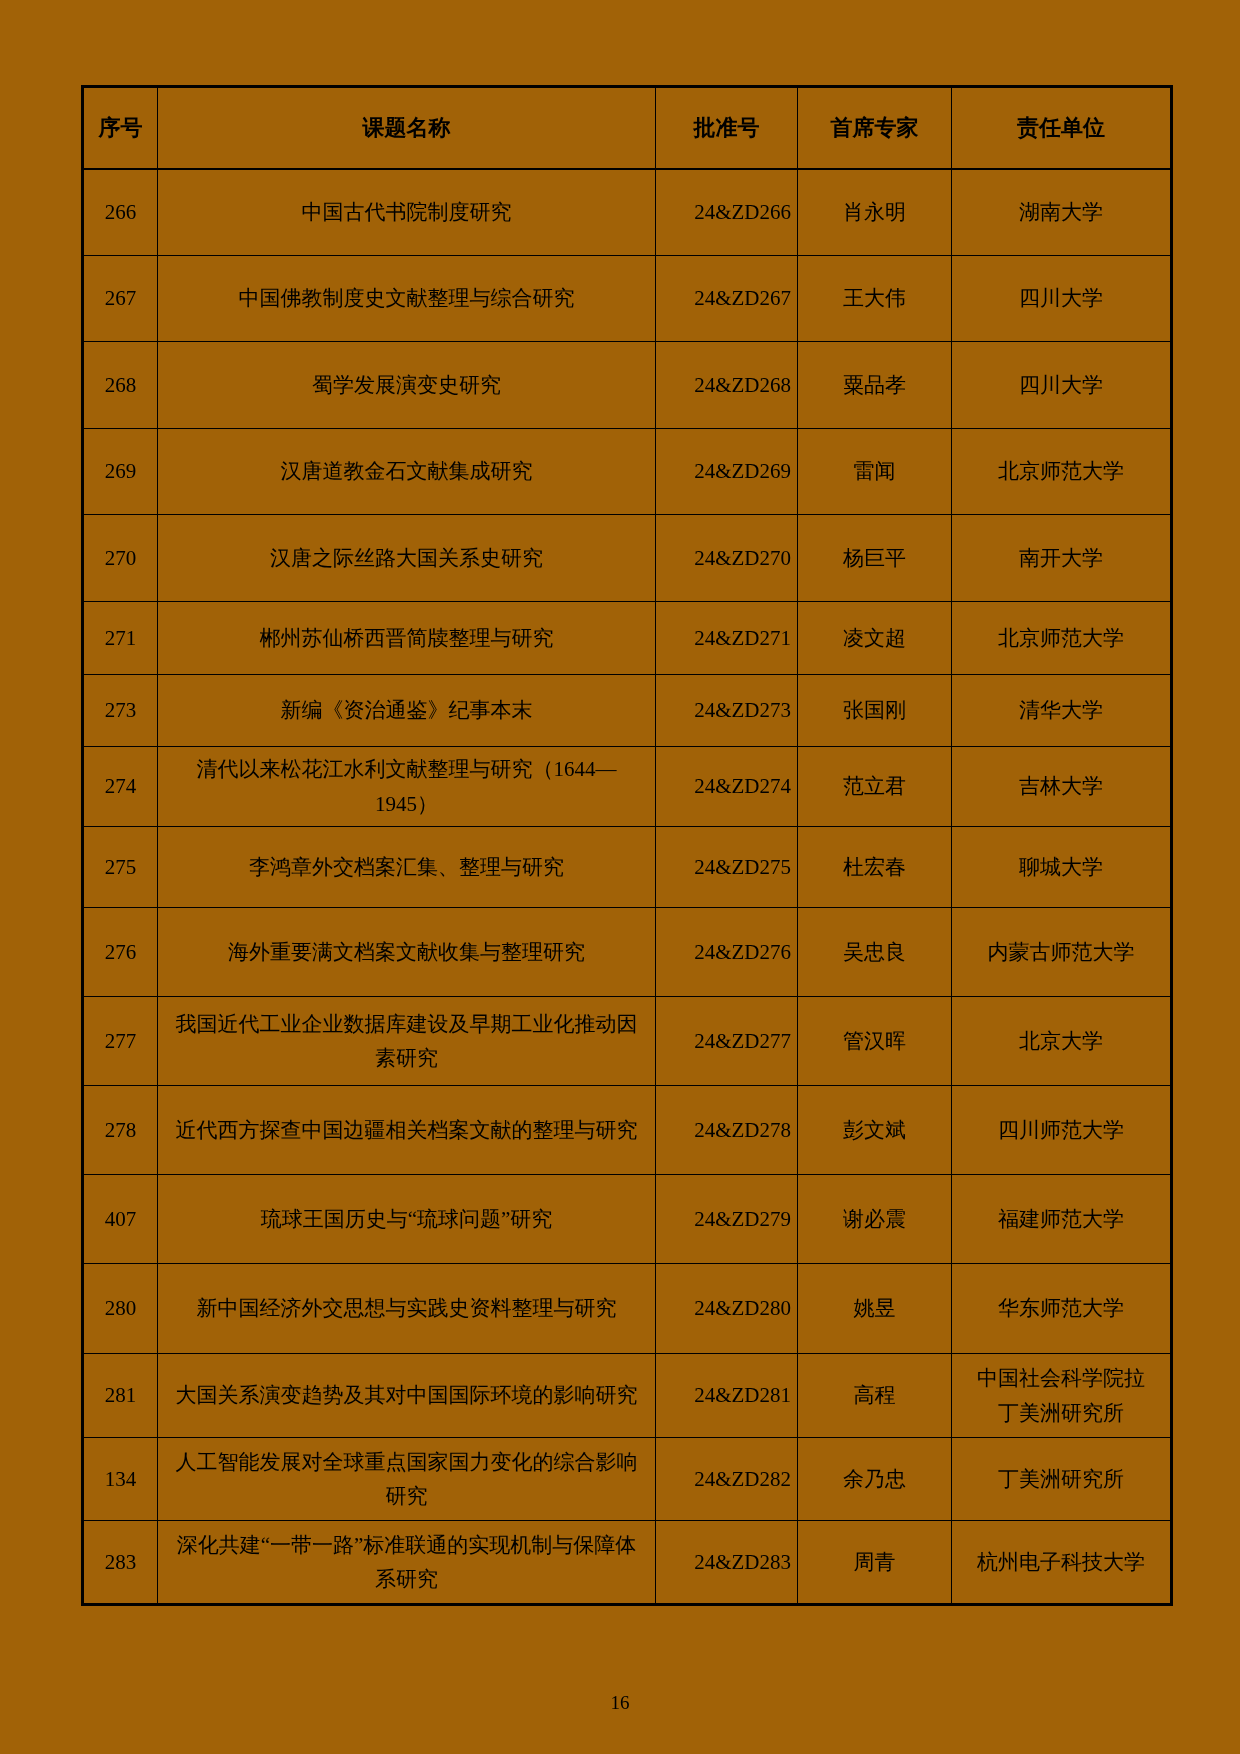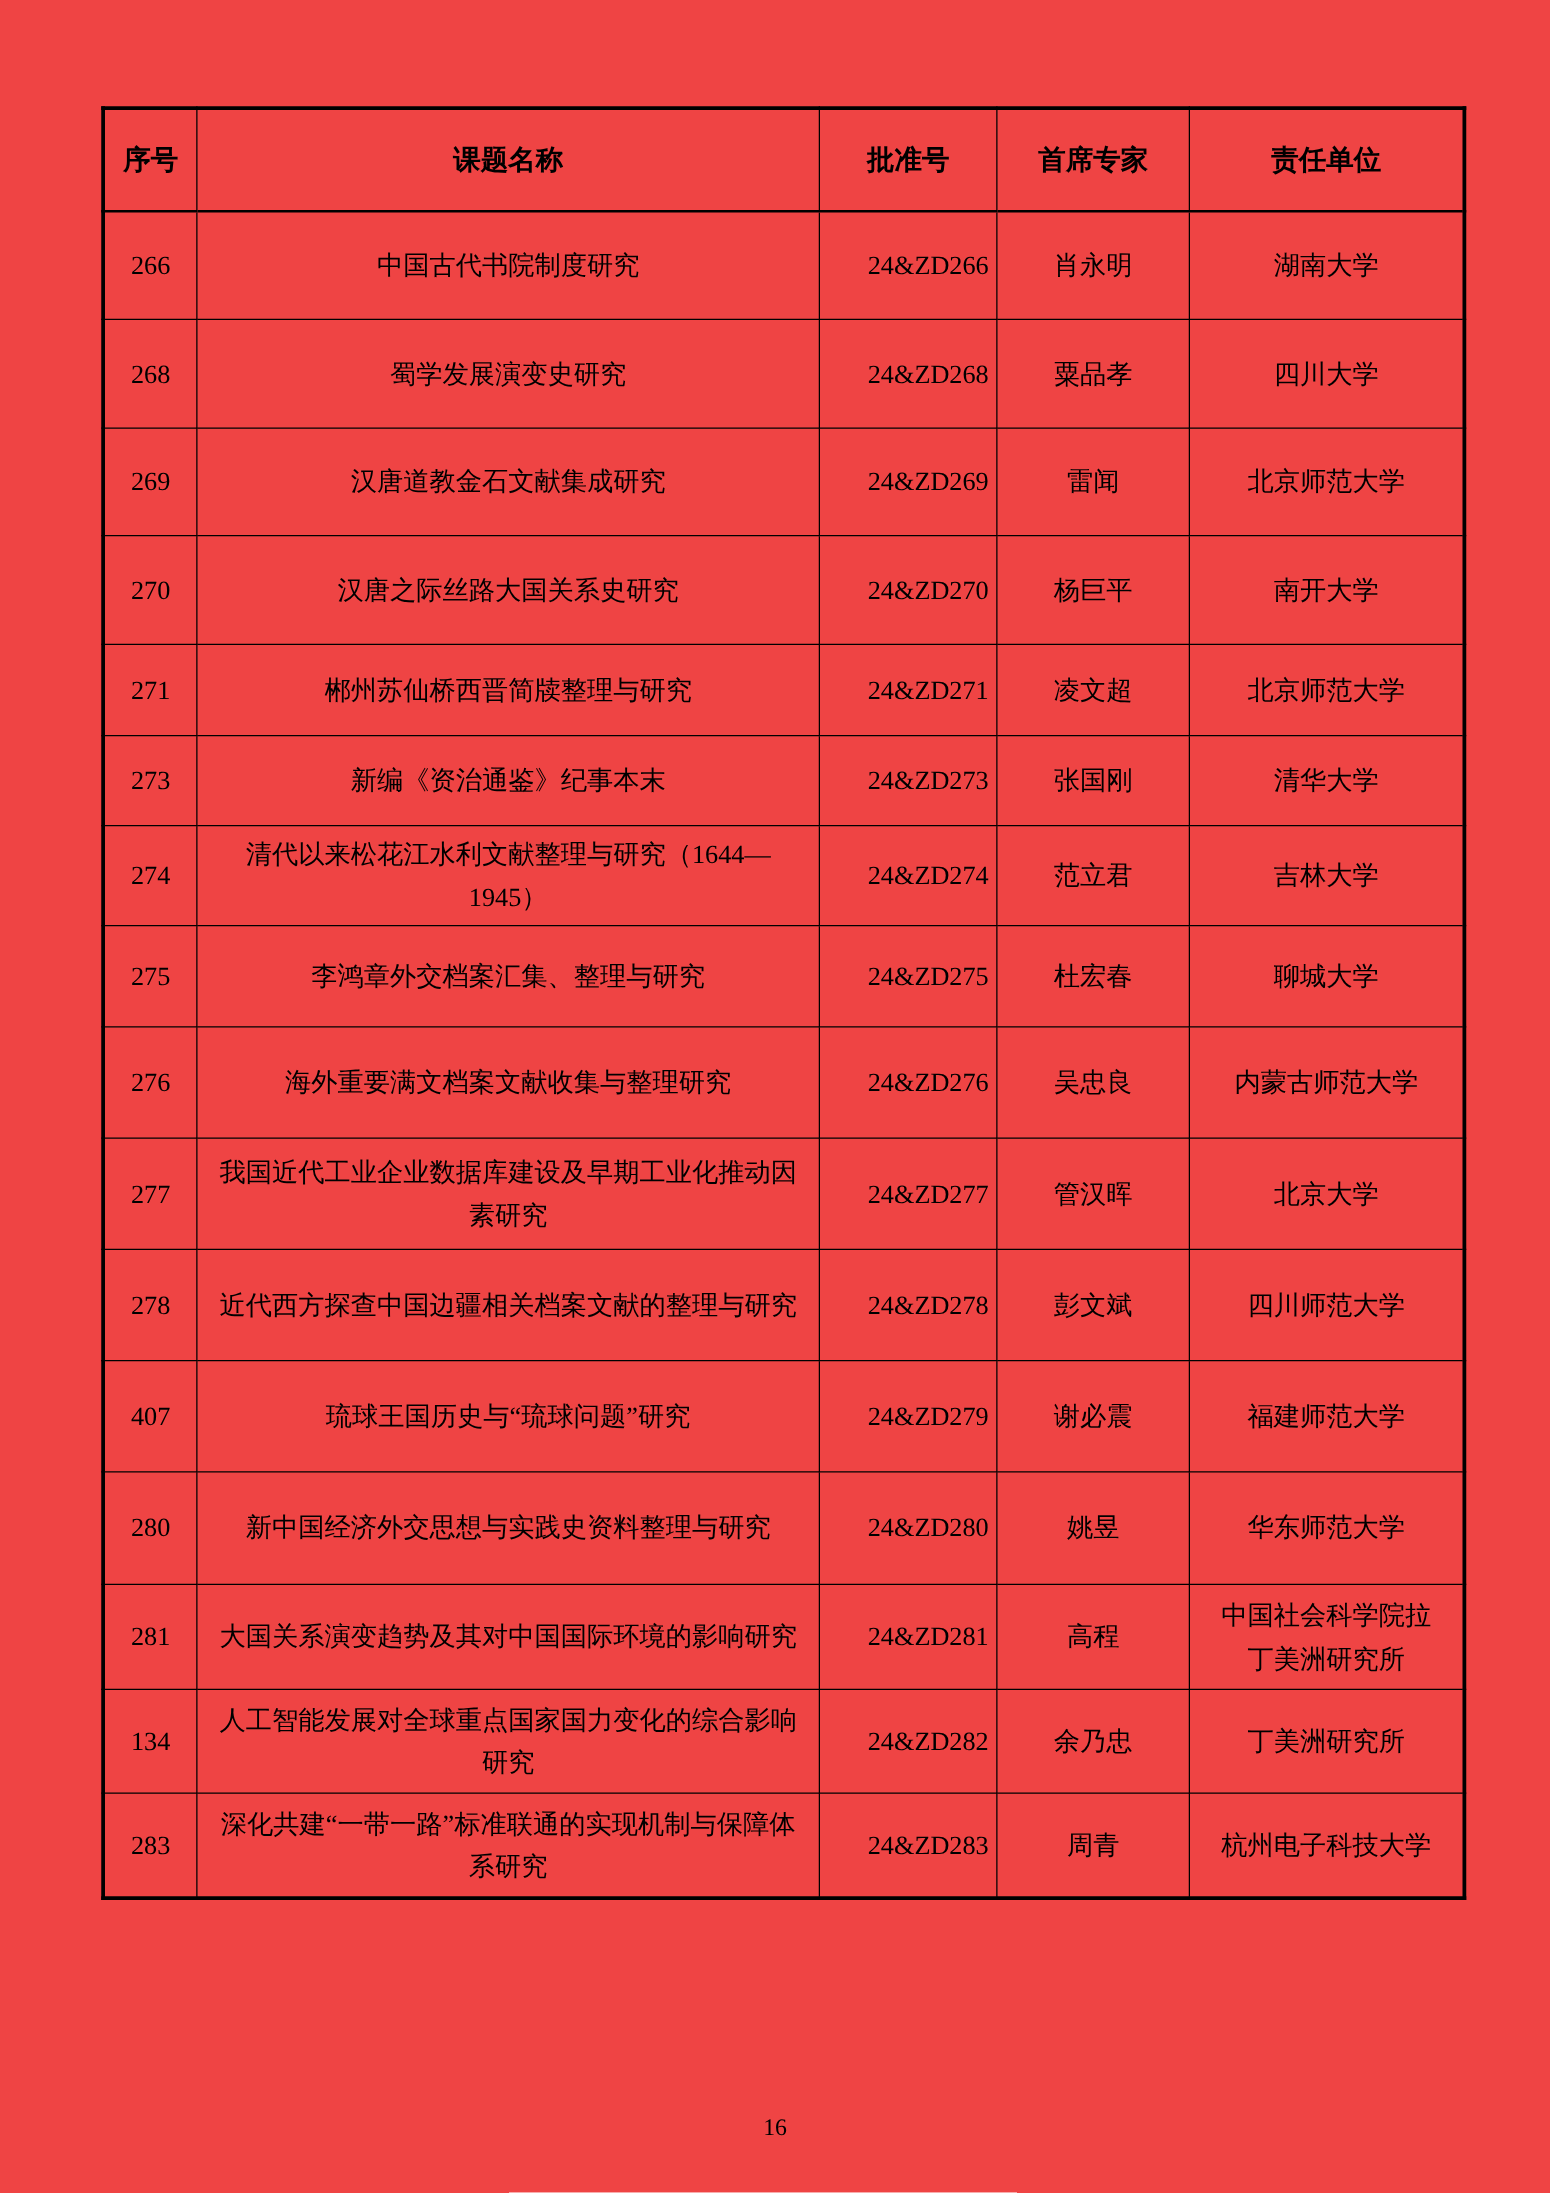--- a/index.html
+++ b/index.html
@@ -4,21 +4,21 @@
 <style>
   html, body {
     margin: 0;
     padding: 0;
     background: #ffffff;
   }
   .page {
     position: relative;
     width: 1240px;
     height: 1754px;
-    background: #ef4444;
+    background: #a16207;
     font-family: "Liberation Serif", "DejaVu Serif", serif;
     color: #000000;
     overflow: hidden;
   }
   table.project-table {
     position: absolute;
     left: 81px;
     top: 85px;
     width: 1089px;
     border-collapse: collapse;
@@ -96,20 +96,27 @@
       </tr>
     </thead>
     <tbody id="table-body">
         <tr style="height: 87px;">
           <td class="col-no">266</td>
           <td class="col-title">中国古代书院制度研究</td>
           <td class="col-grant">24&amp;ZD266</td>
           <td class="col-expert">肖永明</td>
           <td class="col-unit">湖南大学</td>
         </tr>
+        <tr style="height: 86px;">
+          <td class="col-no">267</td>
+          <td class="col-title">中国佛教制度史文献整理与综合研究</td>
+          <td class="col-grant">24&amp;ZD267</td>
+          <td class="col-expert">王大伟</td>
+          <td class="col-unit">四川大学</td>
+        </tr>
         <tr style="height: 87px;">
           <td class="col-no">268</td>
           <td class="col-title">蜀学发展演变史研究</td>
           <td class="col-grant">24&amp;ZD268</td>
           <td class="col-expert">粟品孝</td>
           <td class="col-unit">四川大学</td>
         </tr>
         <tr style="height: 86px;">
           <td class="col-no">269</td>
           <td class="col-title">汉唐道教金石文献集成研究</td>

